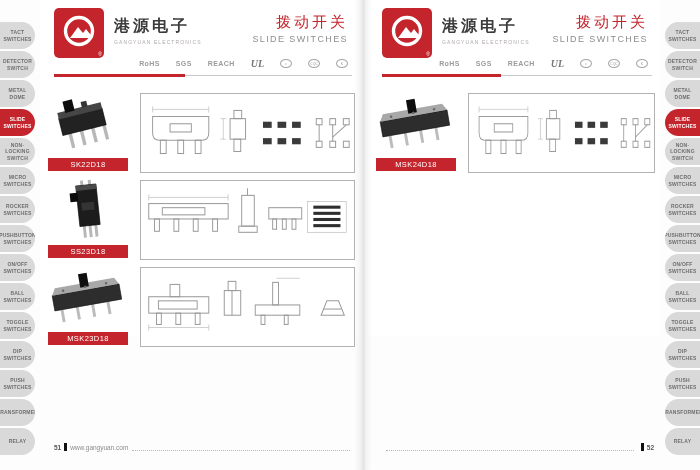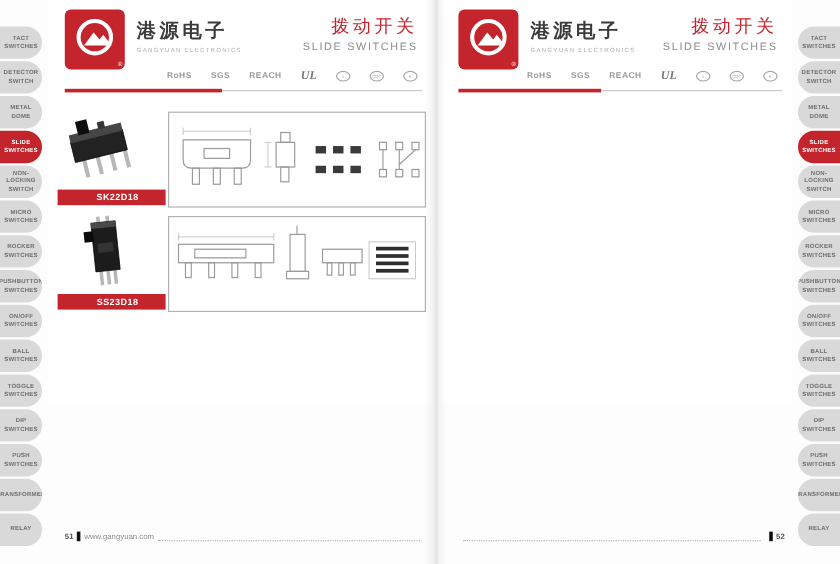--- a/index.html
+++ b/index.html
@@ -48,22 +48,22 @@
       font-size:3.5px;display:flex;align-items:center;justify-content:center;box-sizing:border-box;}
   .divider{position:absolute;left:14px;right:8px;top:74px;height:3px;display:flex;align-items:center;}
   .dred{width:44%;height:3px;background:var(--red);}
   .dgray{flex:1;height:1px;background:#c9c9c9;}
 
   
   .row{position:absolute;left:0;width:100%;height:86px;}
   .photo{position:absolute;left:6px;top:0;width:86px;height:64px;}
   .photo svg{width:100%;height:100%;display:block;}
   .plabel{position:absolute;left:8px;top:66px;width:80px;height:13px;background:var(--red);
-    color:#fff;font-size:7.5px;font-weight:bold;letter-spacing:.4px;
-    display:flex;align-items:center;justify-content:center;white-space:nowrap;padding-left:10px;}
+    color:#fff;font-size:7.5px;font-weight:normal;letter-spacing:.4px;
+    display:flex;align-items:center;justify-content:center;white-space:nowrap;}
   .dbox{position:absolute;left:100px;right:5px;top:1px;height:78px;border:1px solid #b2b2b2;background:#fff;}
   .dbox svg{width:100%;height:100%;display:block;}
 
   
   .pfoot{position:absolute;left:14px;right:6px;top:441px;height:12px;display:flex;align-items:center;}
   .fnum{font-size:6.5px;color:#555;font-weight:bold;}
   .fbar{width:3px;height:8px;background:#111;margin:0 3px;}
   .fsite{font-size:6.5px;color:#8c8c8c;}
   .fdots{flex:1;border-bottom:1px dotted #b8b8b8;height:50%;margin:0 4px;}
 
@@ -344,20 +344,33 @@
           <use href="#photo-b"></use>
         </svg>
       </div>
     <div class="plabel">SS23D18</div>
     <div class="dbox">
         <svg viewBox="0 0 220 76" preserveAspectRatio="none">
           <use href="#draw-b"></use>
         </svg>
       </div>
   </div>
+  <div class="row" style="top:266px">
+    <div class="photo">
+        <svg viewBox="0 0 86 66">
+          <use href="#photo-c"></use>
+        </svg>
+      </div>
+    <div class="plabel">MSK23D18</div>
+    <div class="dbox">
+        <svg viewBox="0 0 220 76" preserveAspectRatio="none">
+          <use href="#draw-c"></use>
+        </svg>
+      </div>
+  </div>
 
   <div class="pfoot">
     <span class="fnum">51</span>
     <span class="fbar"></span>
     <span class="fsite">www.gangyuan.com</span>
     <span class="fdots"></span>
   </div>
 </div>
 
 <div class="spine"></div>
@@ -384,20 +397,33 @@
     <span class="ul">UL</span>
     <span class="cc">c</span>
     <span class="cc">CQC</span>
     <span class="cc">K</span>
   </div>
   <div class="divider">
       <span class="dred"></span>
       <span class="dgray"></span>
     </div>
 
+  <div class="row" style="top:92px">
+    <div class="photo">
+        <svg viewBox="0 0 86 66">
+          <use href="#photo-c"></use>
+        </svg>
+      </div>
+    <div class="plabel">MSK24D18</div>
+    <div class="dbox">
+        <svg viewBox="0 0 220 76" preserveAspectRatio="none">
+          <use href="#draw-a"></use>
+        </svg>
+      </div>
+  </div>
 
   <div class="pfoot">
     <span class="fdots"></span>
     <span class="fbar"></span>
     <span class="fnum">52</span>
   </div>
 </div>
 
 <div class="rail rail-right">
     <div class="tab">TACT SWITCHES</div>

